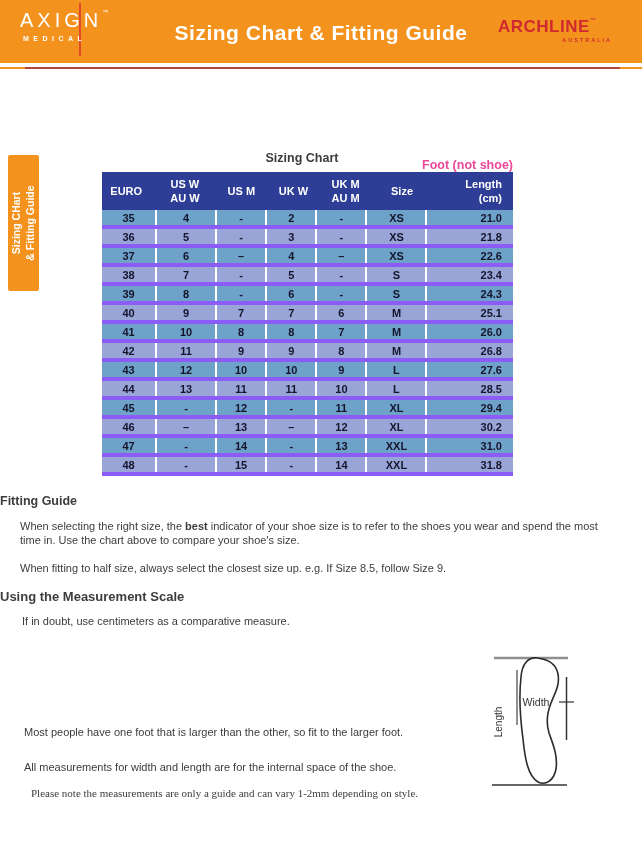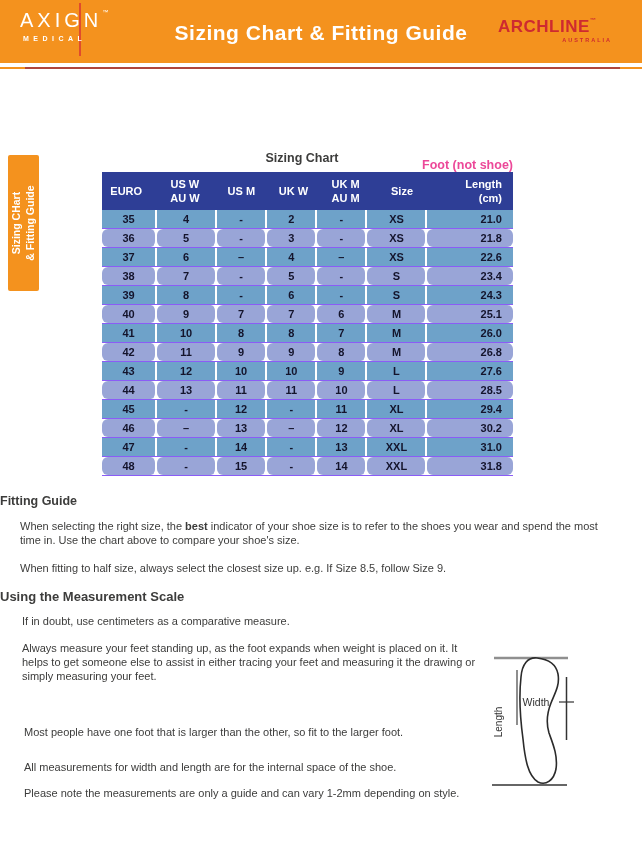--- a/index.html
+++ b/index.html
@@ -36,43 +36,43 @@
   
   .chart-title { position:absolute; left:102px; top:151px; width:400px; text-align:center;
                  font-size:12.5px; font-weight:700; color:#3c3c3b; }
   .foot-note { position:absolute; left:102px; top:158px; width:411px; text-align:right;
                font-size:12.5px; font-weight:700; color:#ec4899; }
 
   .size-table { position:absolute; left:102px; top:172px; width:411px; }
   .thead { display:flex; background:#2E3E96; height:38px;gap:8px; }
   .hcell { color:#fff; font-weight:700; font-size:11px; line-height:1.3;
            display:flex; flex-direction:column; justify-content:center; align-items:center; }
-  .trow { display:flex; height:19px; border-bottom:1px solid #8b5cf6; }
+  .trow { display:flex; height:19px; border-bottom:4px solid #8b5cf6; }
   .trow.dark .tcell { background:#6EA2C9; }
-  .trow.lite .tcell { background:#99A5D7;border-radius:6px; }
+  .trow.lite .tcell { background:#99A5D7; }
   .tcell { font-weight:700; font-size:11px; color:#14142c;
            display:flex; align-items:center; justify-content:center; border-right:2px solid #fff; }
   .c0 { width:13.4%; } .c1 { width:14.6%; } .c2 { width:12.2%; } .c3 { width:12.2%; }
   .c4 { width:12.2%; } .c5 { width:14.6%;text-align:center; } .c6 { width:20.8%; border-right:none !important; }
   .hcell.c6, .tcell.c6 { justify-content:flex-end; align-items:flex-end; padding-right:11px; text-align:right; }
   .hcell.c6 { justify-content:center; flex-direction:column; align-items:flex-end; }
   .tcell.c6 { align-items:center; }
 
   
   .h-center { position:absolute; left:0; width:610px; text-align:left; font-weight:700; color:#3c3c3b; }
   .fitting-head { top:494px; font-size:12.5px; }
   .measure-head { top:589px; font-size:13px; }
   .para { position:absolute; font-size:11px; line-height:14px; color:#3c3c3b; }
   .p1 { left:20px; top:519px; width:600px; }
   .p2 { left:20px; top:561px; width:600px; }
   .p3 { left:22px; top:614px; width:470px; }
   .p4 { left:22px; top:641px; width:455px; }
   .p5 { left:24px; top:700px; width:470px;margin-top:25px; }
   .p6 { left:24px; top:760px; width:470px; }
-  .p7 { left:24px; top:786px; width:465px; }
+  .p7 { left:31px; top:786px; width:465px;font-family:Liberation Serif, serif; }
   .bold { font-weight:700; }
 
   
   .foot-diagram { position:absolute; left:488px; top:645px; width:150px; height:155px; }
 </style>
 </head>
 <body>
 
 <div class="page">
 
@@ -256,21 +256,20 @@
         </div>
       </div>
   </div>
 
   <div class="h-center fitting-head">Fitting Guide</div>
   <div class="para p1"><span>When selecting the right size, the </span><span class="bold">best</span><span> indicator of your shoe size is to refer to the shoes you wear and spend the most time in. Use the chart above to compare your shoe's size.</span></div>
   <div class="para p2">When fitting to half size, always select the closest size up. e.g. If Size 8.5, follow Size 9.</div>
 
   <div class="h-center measure-head">Using the Measurement Scale</div>
   <div class="para p3">If in doubt, use centimeters as a comparative measure.</div>
-  <div class="para p4">Always measure your feet standing up, as the foot expands when weight is placed on it. It helps to get someone else to assist in either tracing your feet and measuring it the drawing or simply measuring your feet.</div>
   <div class="para p5">Most people have one foot that is larger than the other, so fit to the larger foot.</div>
   <div class="para p6">All measurements for width and length are for the internal space of the shoe.</div>
   <div class="para p7">Please note the measurements are only a guide and can vary 1-2mm depending on style.</div>
 
   <svg class="foot-diagram" viewBox="0 0 150 155" xmlns="http://www.w3.org/2000/svg">
     <line x1="6" y1="13" x2="80" y2="13" stroke="#8f8f8f" stroke-width="2.4"></line>
     <line x1="4" y1="140" x2="79" y2="140" stroke="#333333" stroke-width="1.5"></line>
     <line x1="29" y1="25" x2="29" y2="80" stroke="#444444" stroke-width="1.2"></line>
     <line x1="78.5" y1="32" x2="78.5" y2="95" stroke="#333333" stroke-width="1.5"></line>
     <line x1="71" y1="57" x2="86" y2="57" stroke="#333333" stroke-width="1.2"></line>

